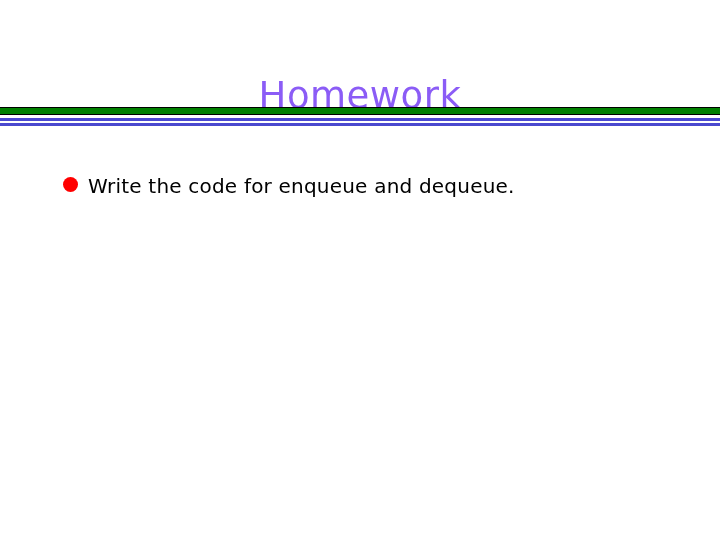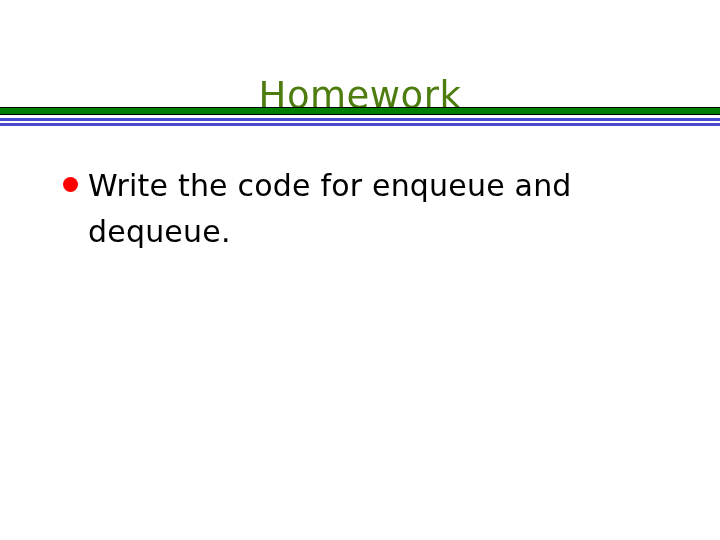--- a/index.html
+++ b/index.html
@@ -27,21 +27,21 @@
     top: 48px;
     width: 720px;
     text-align: center;
   }
   .slide-title {
     display: inline-block;
     font-family: "DejaVu Sans", sans-serif;
     font-size: 37px;
     font-weight: 400;
     letter-spacing: 0.5px;
-    color: #4d7c0f;
+    color: #8b5cf6;
     line-height: 46px;
     white-space: nowrap;
   }
 
   
   .divider {
     position: absolute;
     left: 0;
     top: 107px;
     width: 720px;
@@ -95,21 +95,21 @@
     left: 7px;
     top: 14px;
     width: 15px;
     height: 15px;
     border-radius: 50%;
     background: #ff0000;
   }
   .bullet-text {
     display: block;
     font-family: "DejaVu Sans", sans-serif;
-    font-size: 30px;
+    font-size: 20px;
     font-weight: 400;
     color: #000000;
     line-height: 46px;
     letter-spacing: 0.2px;
     max-width: 500px;
   }
 </style>
 </head>
 <body>
 

